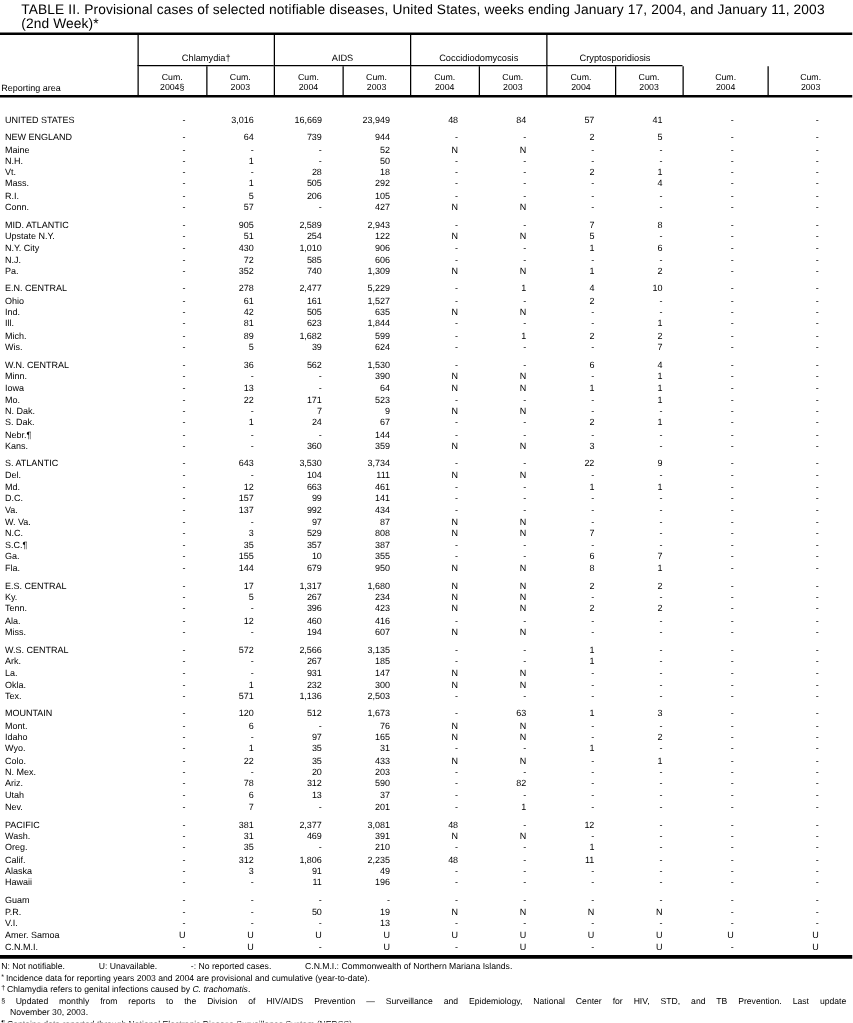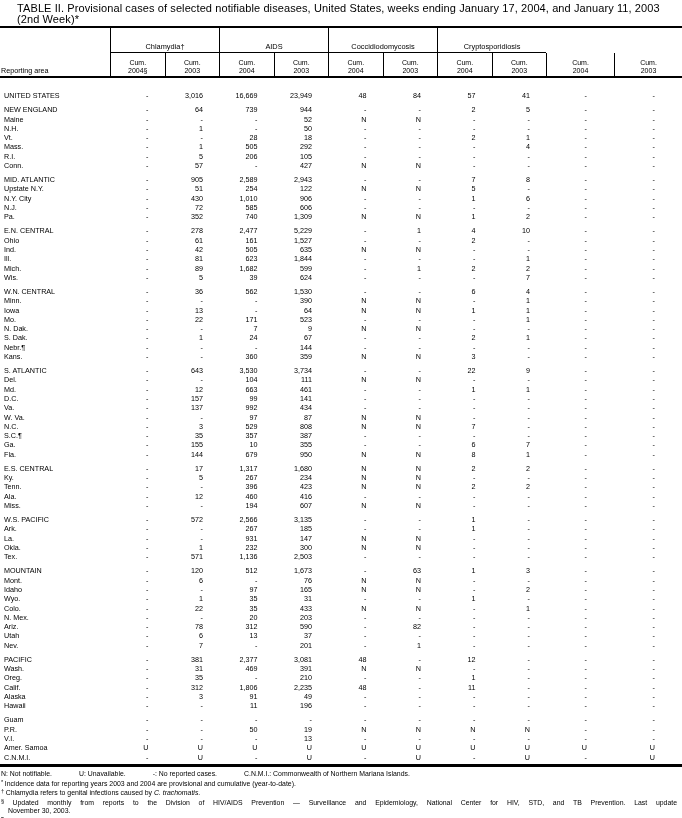--- a/index.html
+++ b/index.html
@@ -692,21 +692,21 @@
           <div class="td val">194</div>
           <div class="td val">607</div>
           <div class="td val">N</div>
           <div class="td val">N</div>
           <div class="td val">-</div>
           <div class="td val">-</div>
           <div class="td val wide">-</div>
           <div class="td val wide">-</div>
         </div>
         <div class="tr section">
-          <div class="td area">W.S. PACIFIC</div>
+          <div class="td area">W.S. CENTRAL</div>
           <div class="td val">-</div>
           <div class="td val">572</div>
           <div class="td val">2,566</div>
           <div class="td val">3,135</div>
           <div class="td val">-</div>
           <div class="td val">-</div>
           <div class="td val">1</div>
           <div class="td val">-</div>
           <div class="td val wide">-</div>
           <div class="td val wide">-</div>

